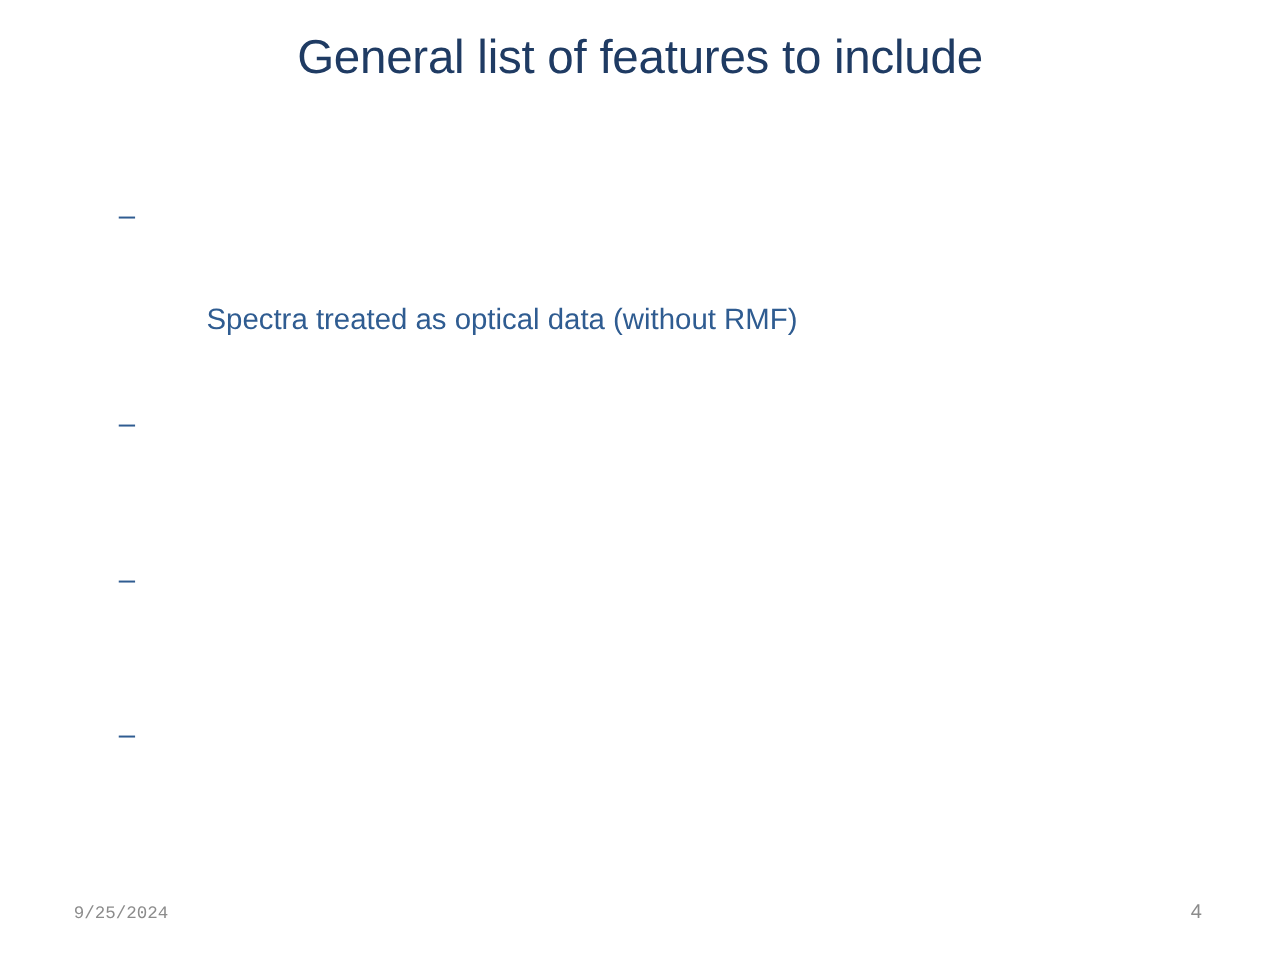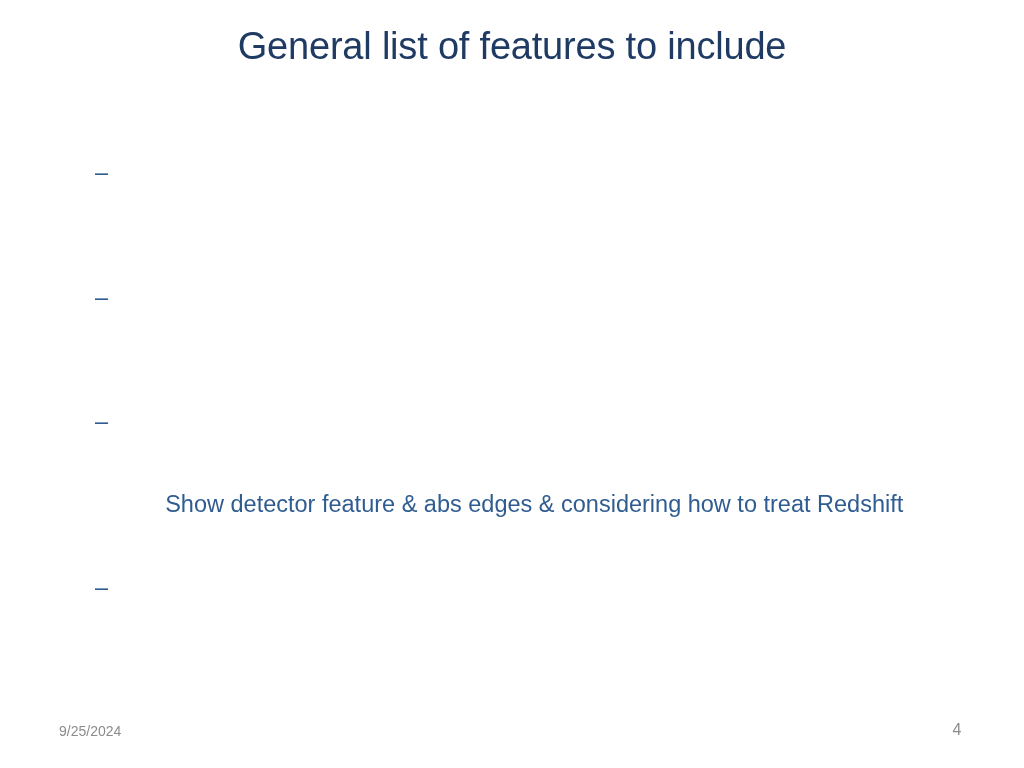--- a/index.html
+++ b/index.html
@@ -59,20 +59,21 @@
     line-height: 41.5px;
   }
   .footer-date {
     position: absolute;
     left: 59px;
     top: 722px;
     font-size: 14px;
     color: #8c8c8c;
     line-height: 18px;
     white-space: pre;
+    font-family: Liberation Mono, monospace;
   }
   .footer-pagenum {
     position: absolute;
     left: 0;
     top: 720px;
     width: 1024px;
     text-align: center;
     padding-left: 890px;
     box-sizing: border-box;
     font-size: 16px;
@@ -85,29 +86,29 @@
 <body>
 
 <div class="slide">
 
   <div class="slide-title">General list of features to include</div>
 
   <div class="body-list">
 
     <div class="bullet-l1">
       <span class="marker">–</span>
+      <span>Spectra treated as optical data (without RMF)</span>
     </div>
 
     <div class="bullet-l1">
       <span class="marker">–</span>
     </div>
 
     <div class="bullet-l1">
       <span class="marker">–</span>
-      <span>Show detector feature &amp; abs edges &amp; considering how to treat Redshift</span>
     </div>
 
     <div class="bullet-l1">
       <span class="marker">–</span>
     </div>
 
   </div>
 
   <div class="footer-date">9/25/2024</div>
 

